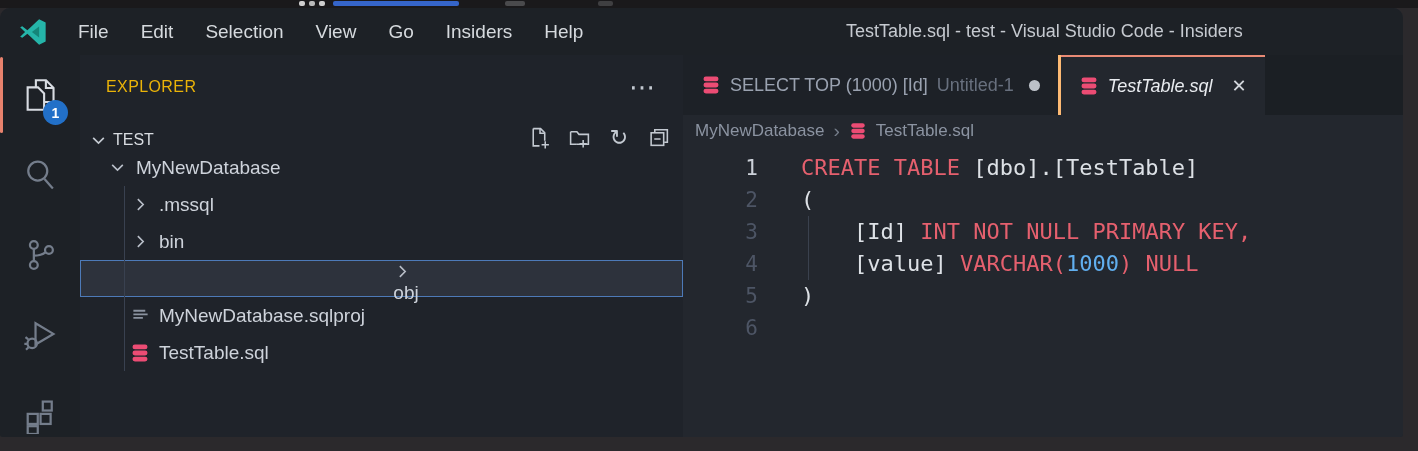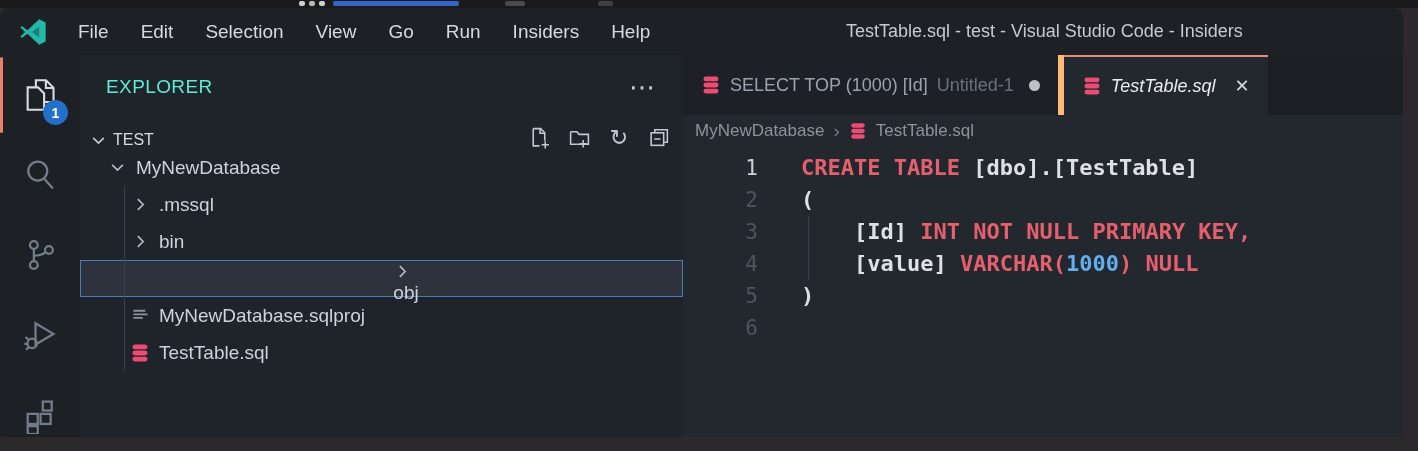--- a/index.html
+++ b/index.html
@@ -63,21 +63,21 @@
     background:#2270c8; border-radius:50%; color:#fff; font-size:14px; font-weight:bold;
     display:flex; align-items:center; justify-content:center;
   }
 
   
   .sidebar { width:603px; flex:0 0 603px; background:#1f232a; display:flex; flex-direction:column; }
   .explorer-header {
     height:58px; flex:0 0 58px; display:flex; align-items:center;
     justify-content:space-between; padding:6px 28px 0 26px;
   }
-  .explorer-title { font-size:19px; letter-spacing:0.4px; color:#5eead4; }
+  .explorer-title { font-size:16px; letter-spacing:0.4px; color:#eab308; }
   .more-btn { font-size:26px; color:#c3c9d1; line-height:10px; cursor:pointer; }
   .section-row {
     height:36px; flex:0 0 36px; display:flex; align-items:flex-end; padding:0 12px 0 10px;
     color:#d8dce1; font-weight:normal; font-size:16px;
   }
   .section-chev { display:flex; margin-right:6px; color:#c3c9d1; }
   .section-label { flex:1; }
   .section-actions { display:flex; align-items:center; gap:16px; color:#c3c9d1; }
   .action-icon { display:flex; align-items:center; justify-content:center; width:24px; height:24px; cursor:pointer; }
   .action-icon.refresh { font-size:22px; font-family:"DejaVu Sans", sans-serif; }
@@ -94,21 +94,21 @@
   .indent-guide {
     position:absolute; left:44px; top:37px; width:1px; height:185px;
     background:#394150; z-index:2; pointer-events:none;
   }
 
   
   .editor { flex:1; display:flex; flex-direction:column; min-width:0; background:#23272e; }
   .tabbar { height:60px; flex:0 0 60px; background:#1b1f24; display:flex; }
   .tab {
     display:flex; align-items:center; padding:0 18px; gap:9px; cursor:pointer;
-    background:#1d2127; border-right:6px solid #fdba74; font-size:18px; position:relative;
+    background:#1d2127; border-right:3px solid #fdba74; font-size:18px; position:relative;
   }
   .tab-label { color:#9aa2b0; white-space:nowrap; }
   .tab-secondary { color:#68707e; white-space:nowrap; }
   .tab-dot { width:11px; height:11px; border-radius:50%; background:#bcc1c8; margin-left:6px; }
   .tab.active { background:#23272e; border-top:2.5px solid #e98a75; border-right:none; }
   .tab.active .tab-label { color:#e9ecf0; font-style:italic; }
   .tab-close { color:#d2d6dc; font-size:18px; margin-left:10px; }
   .tab-icon { display:flex; }
 
   .breadcrumb {
@@ -118,21 +118,21 @@
   .crumb-sep { font-size:19px; color:#767e8b; }
   .crumb-icon { display:flex; }
 
   .code-area {
     flex:1; position:relative; padding-top:5px;
     font-family:"DejaVu Sans Mono","Liberation Mono",monospace; font-size:22px;
   }
   .code-line { display:flex; height:32px; line-height:32px; }
   .gutter { width:75px; flex:0 0 75px; text-align:right; color:#4d5565; font-size:21px; }
   .gutter.active { color:#ccd1d9; }
-  .code-text { padding-left:43px; white-space:pre;font-weight:bold; }
+  .code-text { padding-left:43px; white-space:pre; }
   .c-kw { color:#e5606e; }
   .c-id { color:#dde1e6; }
   .c-num { color:#61afef;margin-top:12px; }
   .editor-indent-guide {
     position:absolute; left:125px; top:69px; width:1px; height:64px; background:#3a414e;
   }
 
   svg { display:block; }
 </style>
 </head>
@@ -153,21 +153,20 @@
     <svg class="logo" viewBox="0 0 32 32">
       <path fill="#25b5a9" d="M22.5 2.5 10 14.2 4.6 9.9 2.3 11l5.2 5-5.2 5 2.3 1.1 5.4-4.3L22.5 29.5l7-3.3V5.8z"></path>
       <path fill="#158579" d="M22.5 10.2v11.6L14.8 16z"></path>
     </svg>
     <div class="menubar" id="menubar">
         <div class="menu-item">File</div>
         <div class="menu-item">Edit</div>
         <div class="menu-item">Selection</div>
         <div class="menu-item">View</div>
         <div class="menu-item">Go</div>
-        <div class="menu-item">Run</div>
         <div class="menu-item">Insiders</div>
         <div class="menu-item">Help</div>
       </div>
     <div class="window-title">TestTable.sql - test - Visual Studio Code - Insiders</div>
   </div>
 
   <div class="main">
 
     <div class="activitybar">
       <div class="ab-item active">

